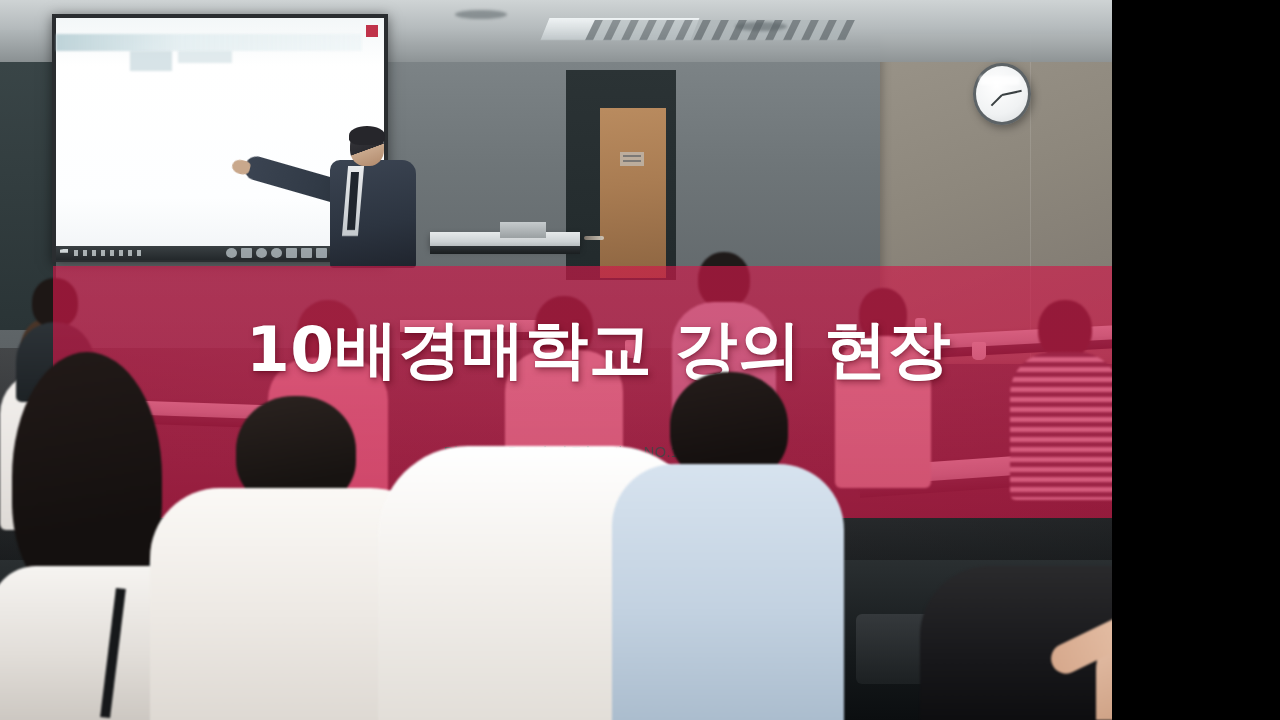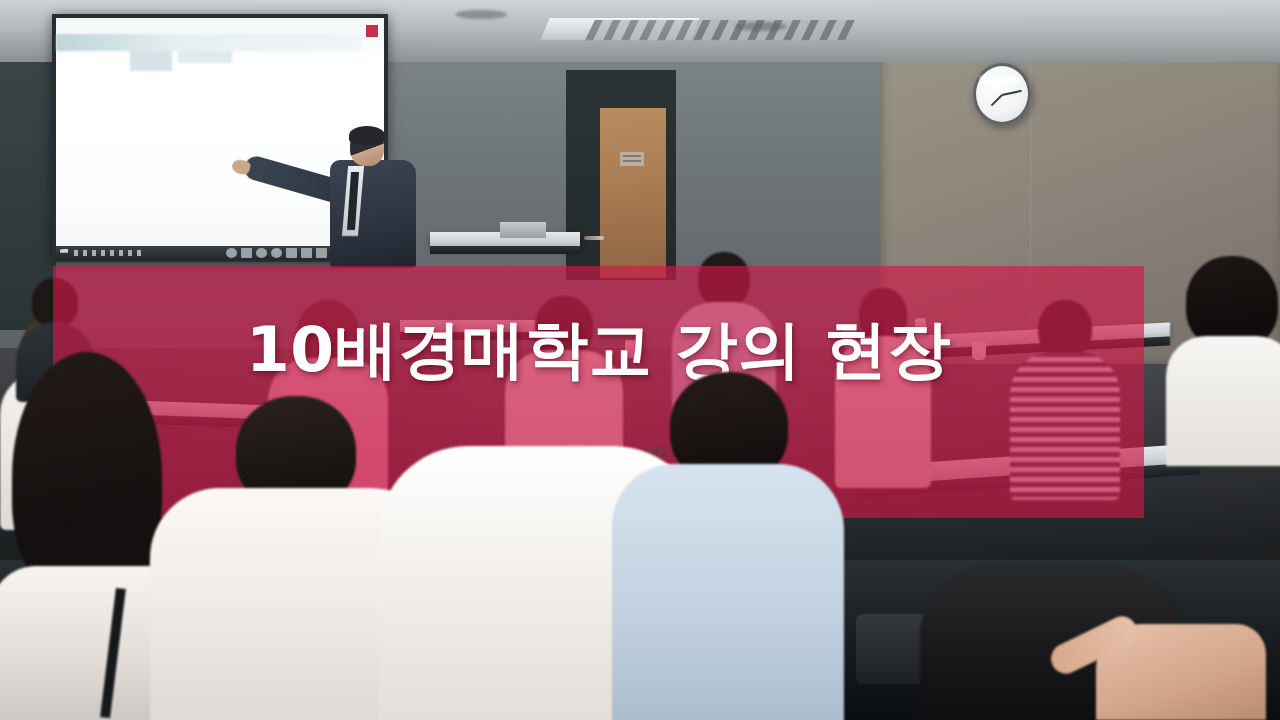--- a/index.html
+++ b/index.html
@@ -3,21 +3,21 @@
 <meta charset="utf-8">
 <title>10배경매학교 강의 현장</title>
 <style>
   html, body {
     margin: 0;
     padding: 0;
     background: #000;
   }
   #stage {
     position: relative;
-    width: 1280px;
+    width: 1112px;
     height: 720px;
     overflow: hidden;
     font-family: "Liberation Sans", "DejaVu Sans", sans-serif;
     background: #1b2226;
   }
 
   
   .photo {
     position: absolute;
     inset: 0;

